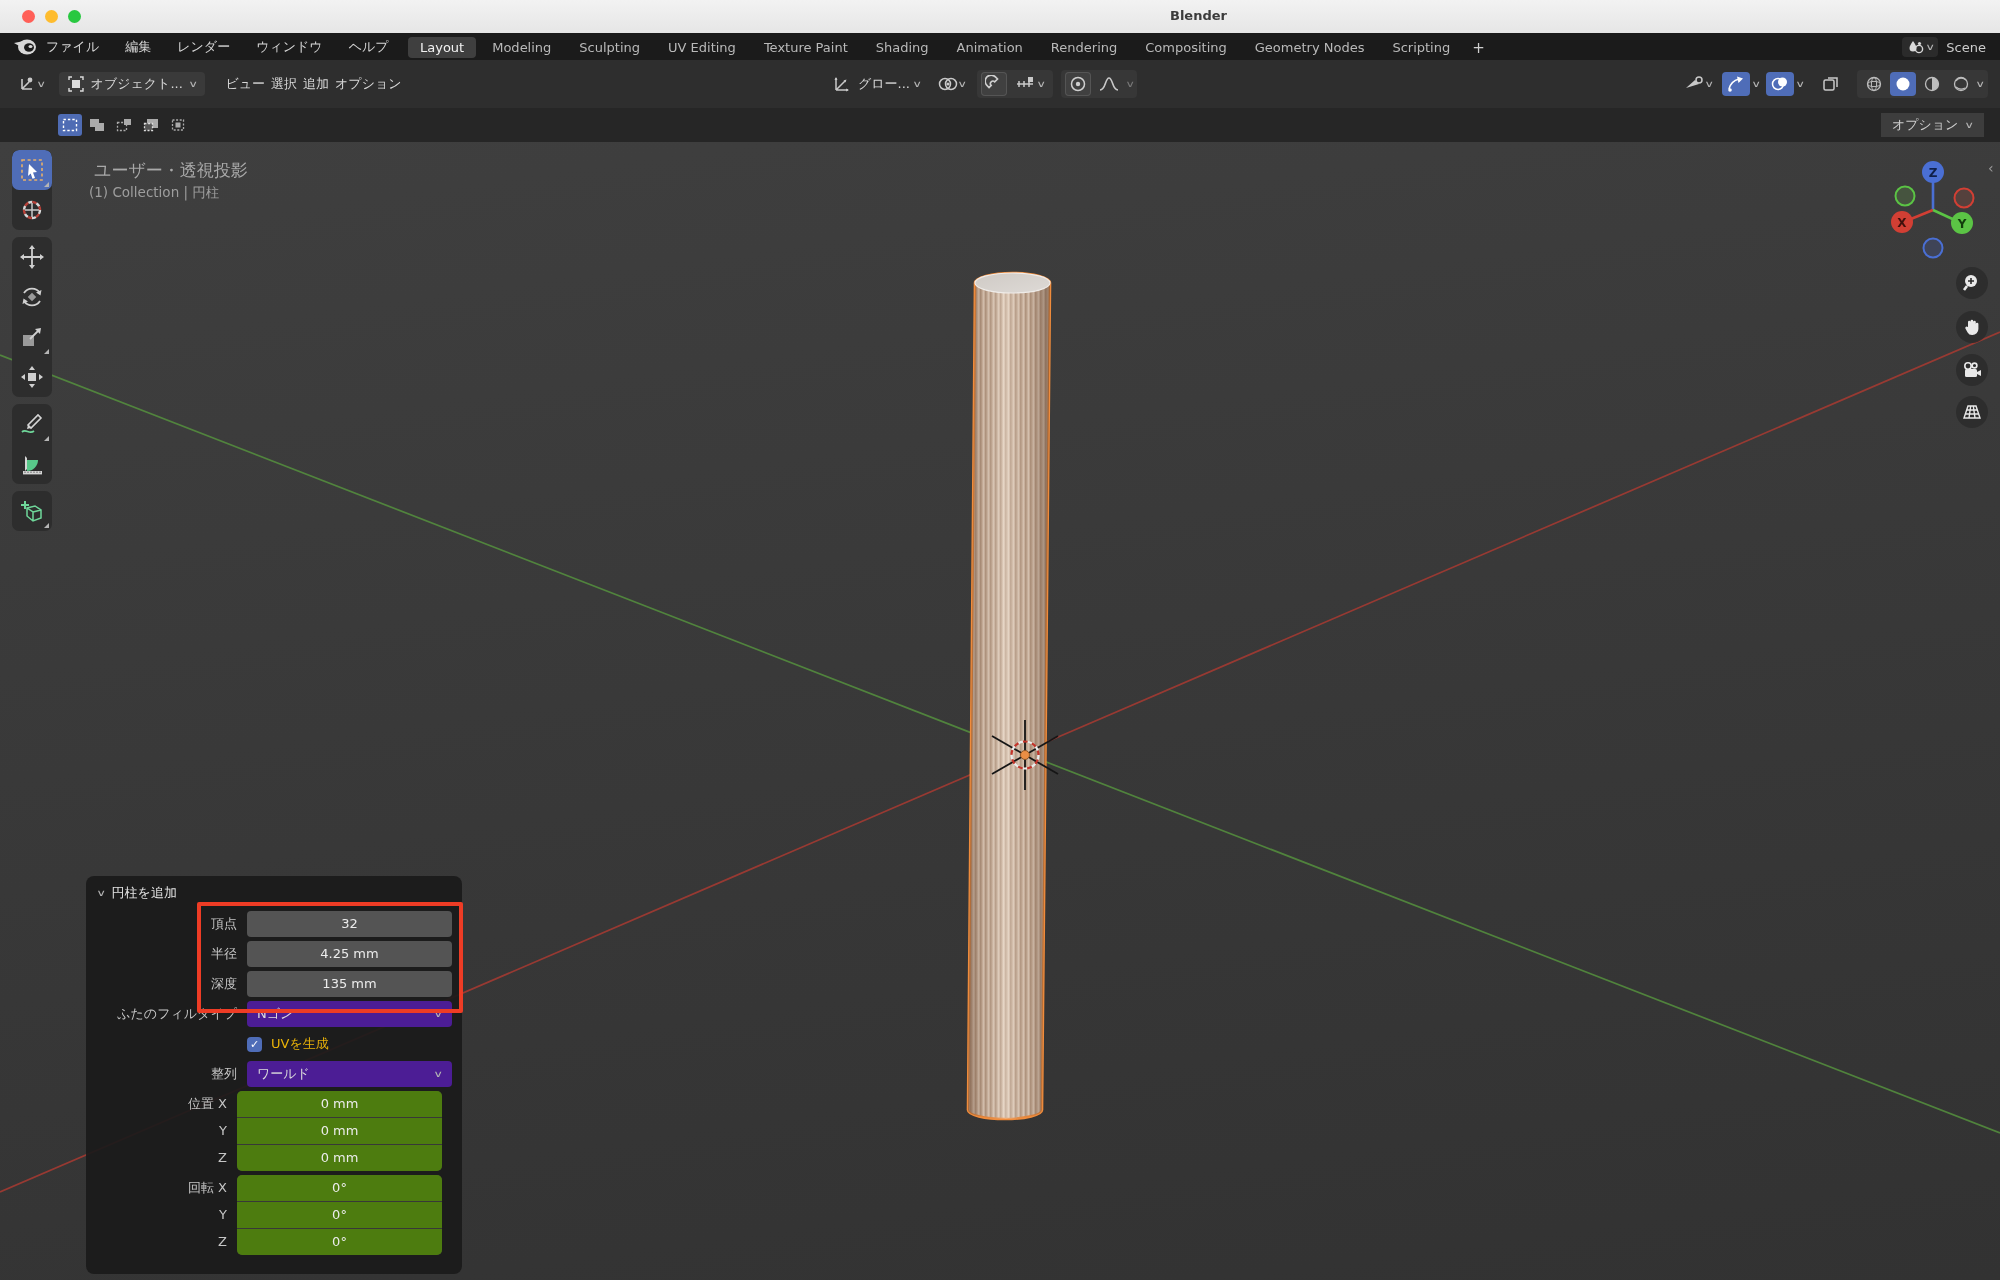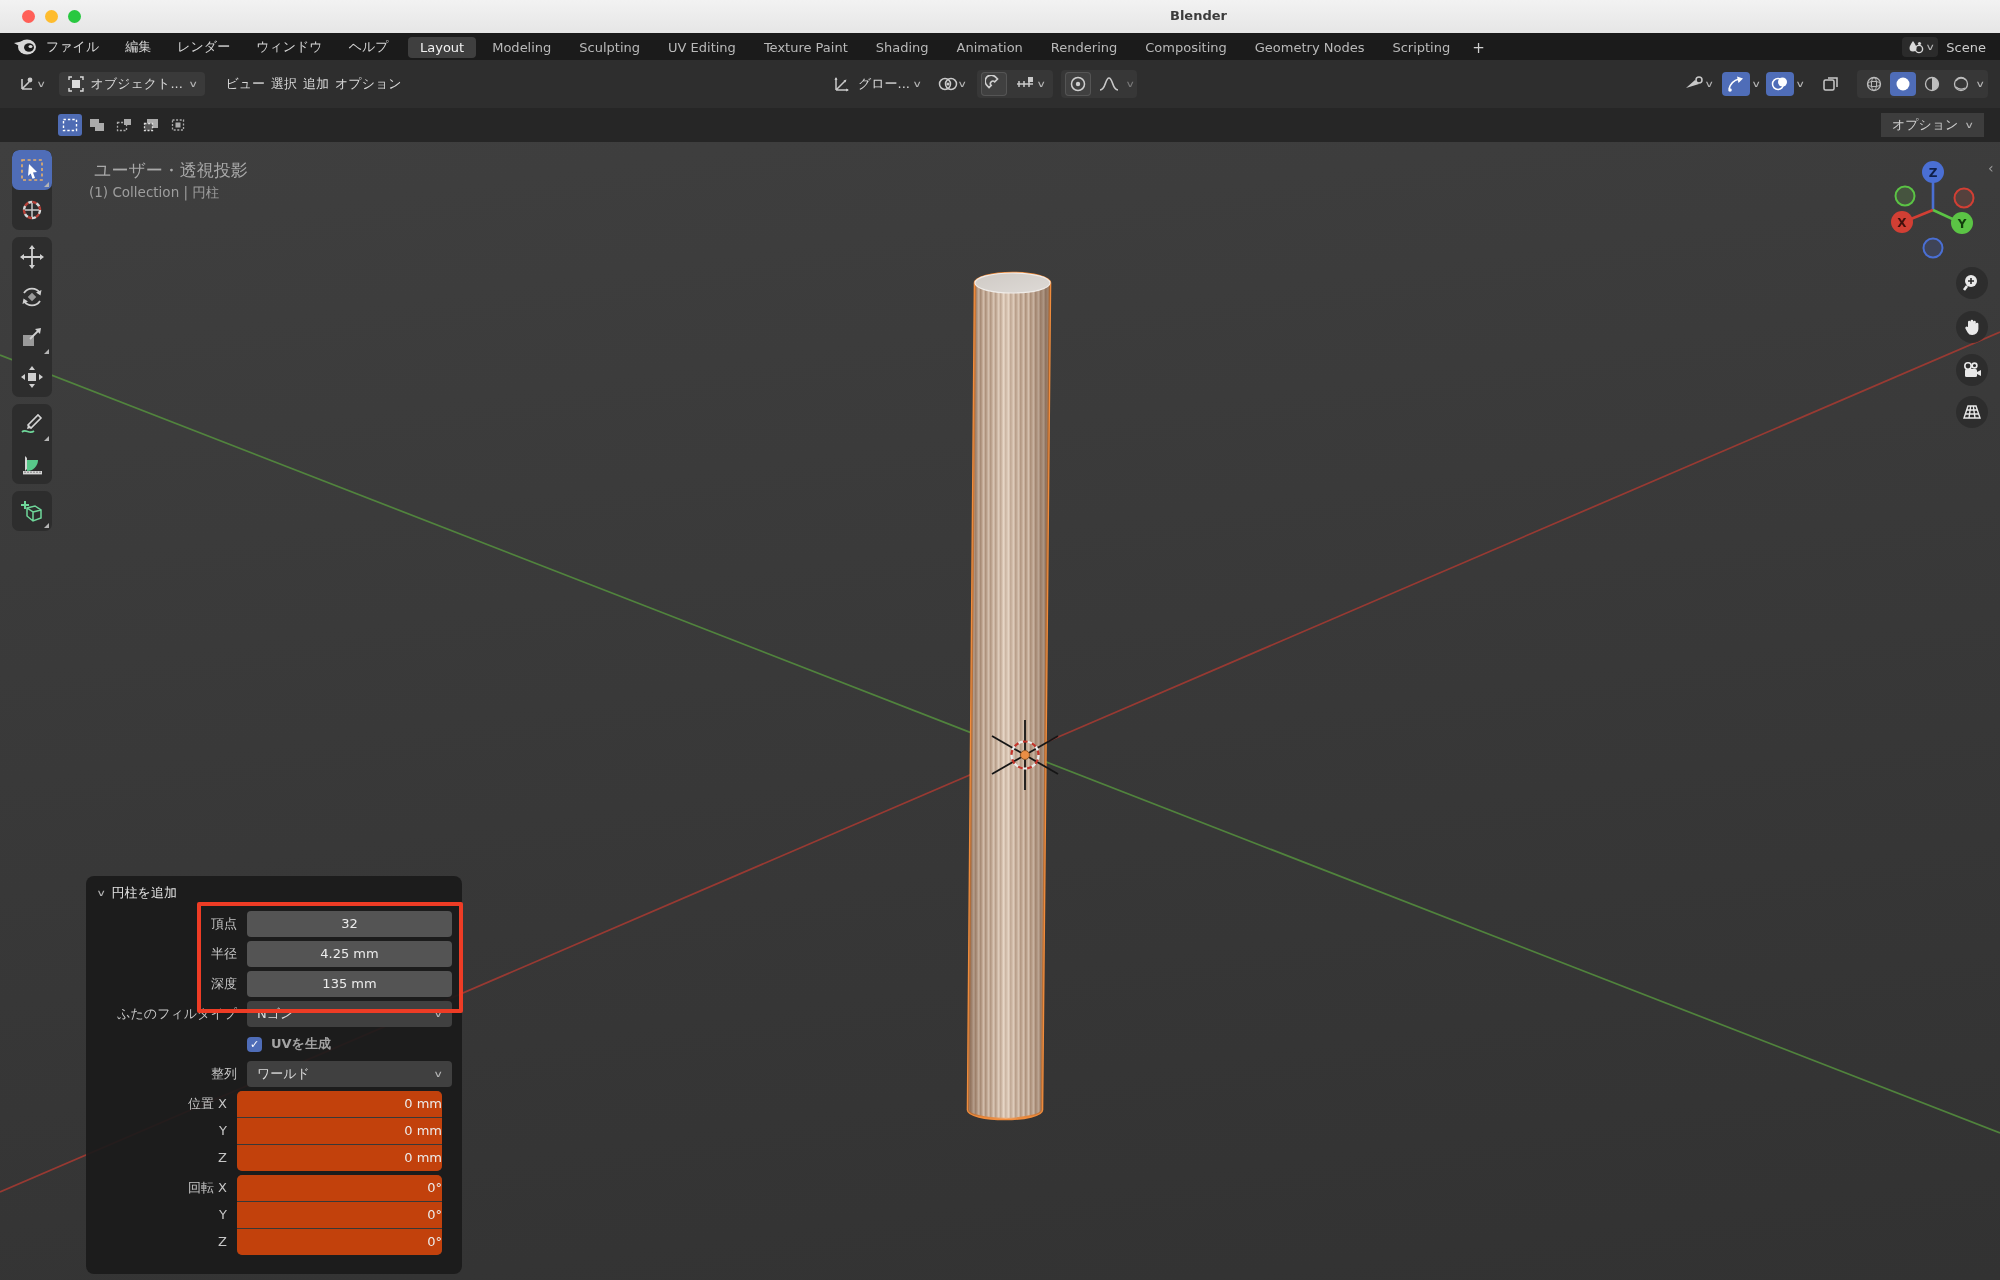--- a/index.html
+++ b/index.html
@@ -62,30 +62,30 @@
     display:flex;align-items:center;justify-content:center;}
   .side-toggle{position:absolute;left:1988px;top:160px;color:#9a9a9a;font-size:14px;}
   
   .op-panel{position:absolute;left:86px;top:876px;width:376px;height:398px;background:rgba(26,26,26,.92);
     border-radius:8px;color:#c9c9c9;padding-top:8px;box-sizing:border-box;}
   .op-title{display:flex;align-items:center;gap:7px;margin:0 0 9px 12px;color:#e2e2e2;}
   .op-row{display:flex;align-items:center;height:26px;margin:0 10px 4px 0;}
   .op-label{width:151px;text-align:right;padding-right:10px;color:#c6c6c6;white-space:nowrap;}
   .op-field{width:205px;height:26px;background:#545454;border-radius:4px;color:#ececec;
     text-align:center;line-height:26px;}
-  .op-drop{width:205px;height:26px;background:#404040;border-radius:4px;color:#dcdcdc;
+  .op-drop{width:205px;height:26px;background:#4c1d95;border-radius:4px;color:#dcdcdc;
     display:flex;align-items:center;padding:0 10px;box-sizing:border-box;}
   .op-drop .dd-label{flex:1;text-align:left;}
   .op-group{width:205px;display:flex;flex-direction:column;gap:1px;background:#383838;
     border-radius:5px;overflow:hidden;margin:0;}
-  .op-group .g-field{height:26px;background:#c2410c;color:#ececec;text-align:right;line-height:26px;}
+  .op-group .g-field{height:26px;background:#4d7c0f;color:#ececec;text-align:center;line-height:26px;}
   .op-stack{display:flex;align-items:flex-start;margin:0 10px 4px 0;}
   .uv-check{width:15px;height:15px;border-radius:4px;background:#4f6db8;display:flex;align-items:center;
     justify-content:center;color:#fff;font-size:11px;margin-right:9px;}
-  .uv-label{color:#a3a3a3;font-weight:bold;}
+  .uv-label{color:#eab308;font-weight:normal;}
   .annotation-box{position:absolute;left:197px;top:902px;width:258px;height:103px;
     border:4px solid #ee3c25;border-radius:2px;pointer-events:none;z-index:9;}
   svg{display:block;}
 </style>
 </head>
 <body>
 
 <div class="stage">
 
   <div class="titlebar">

